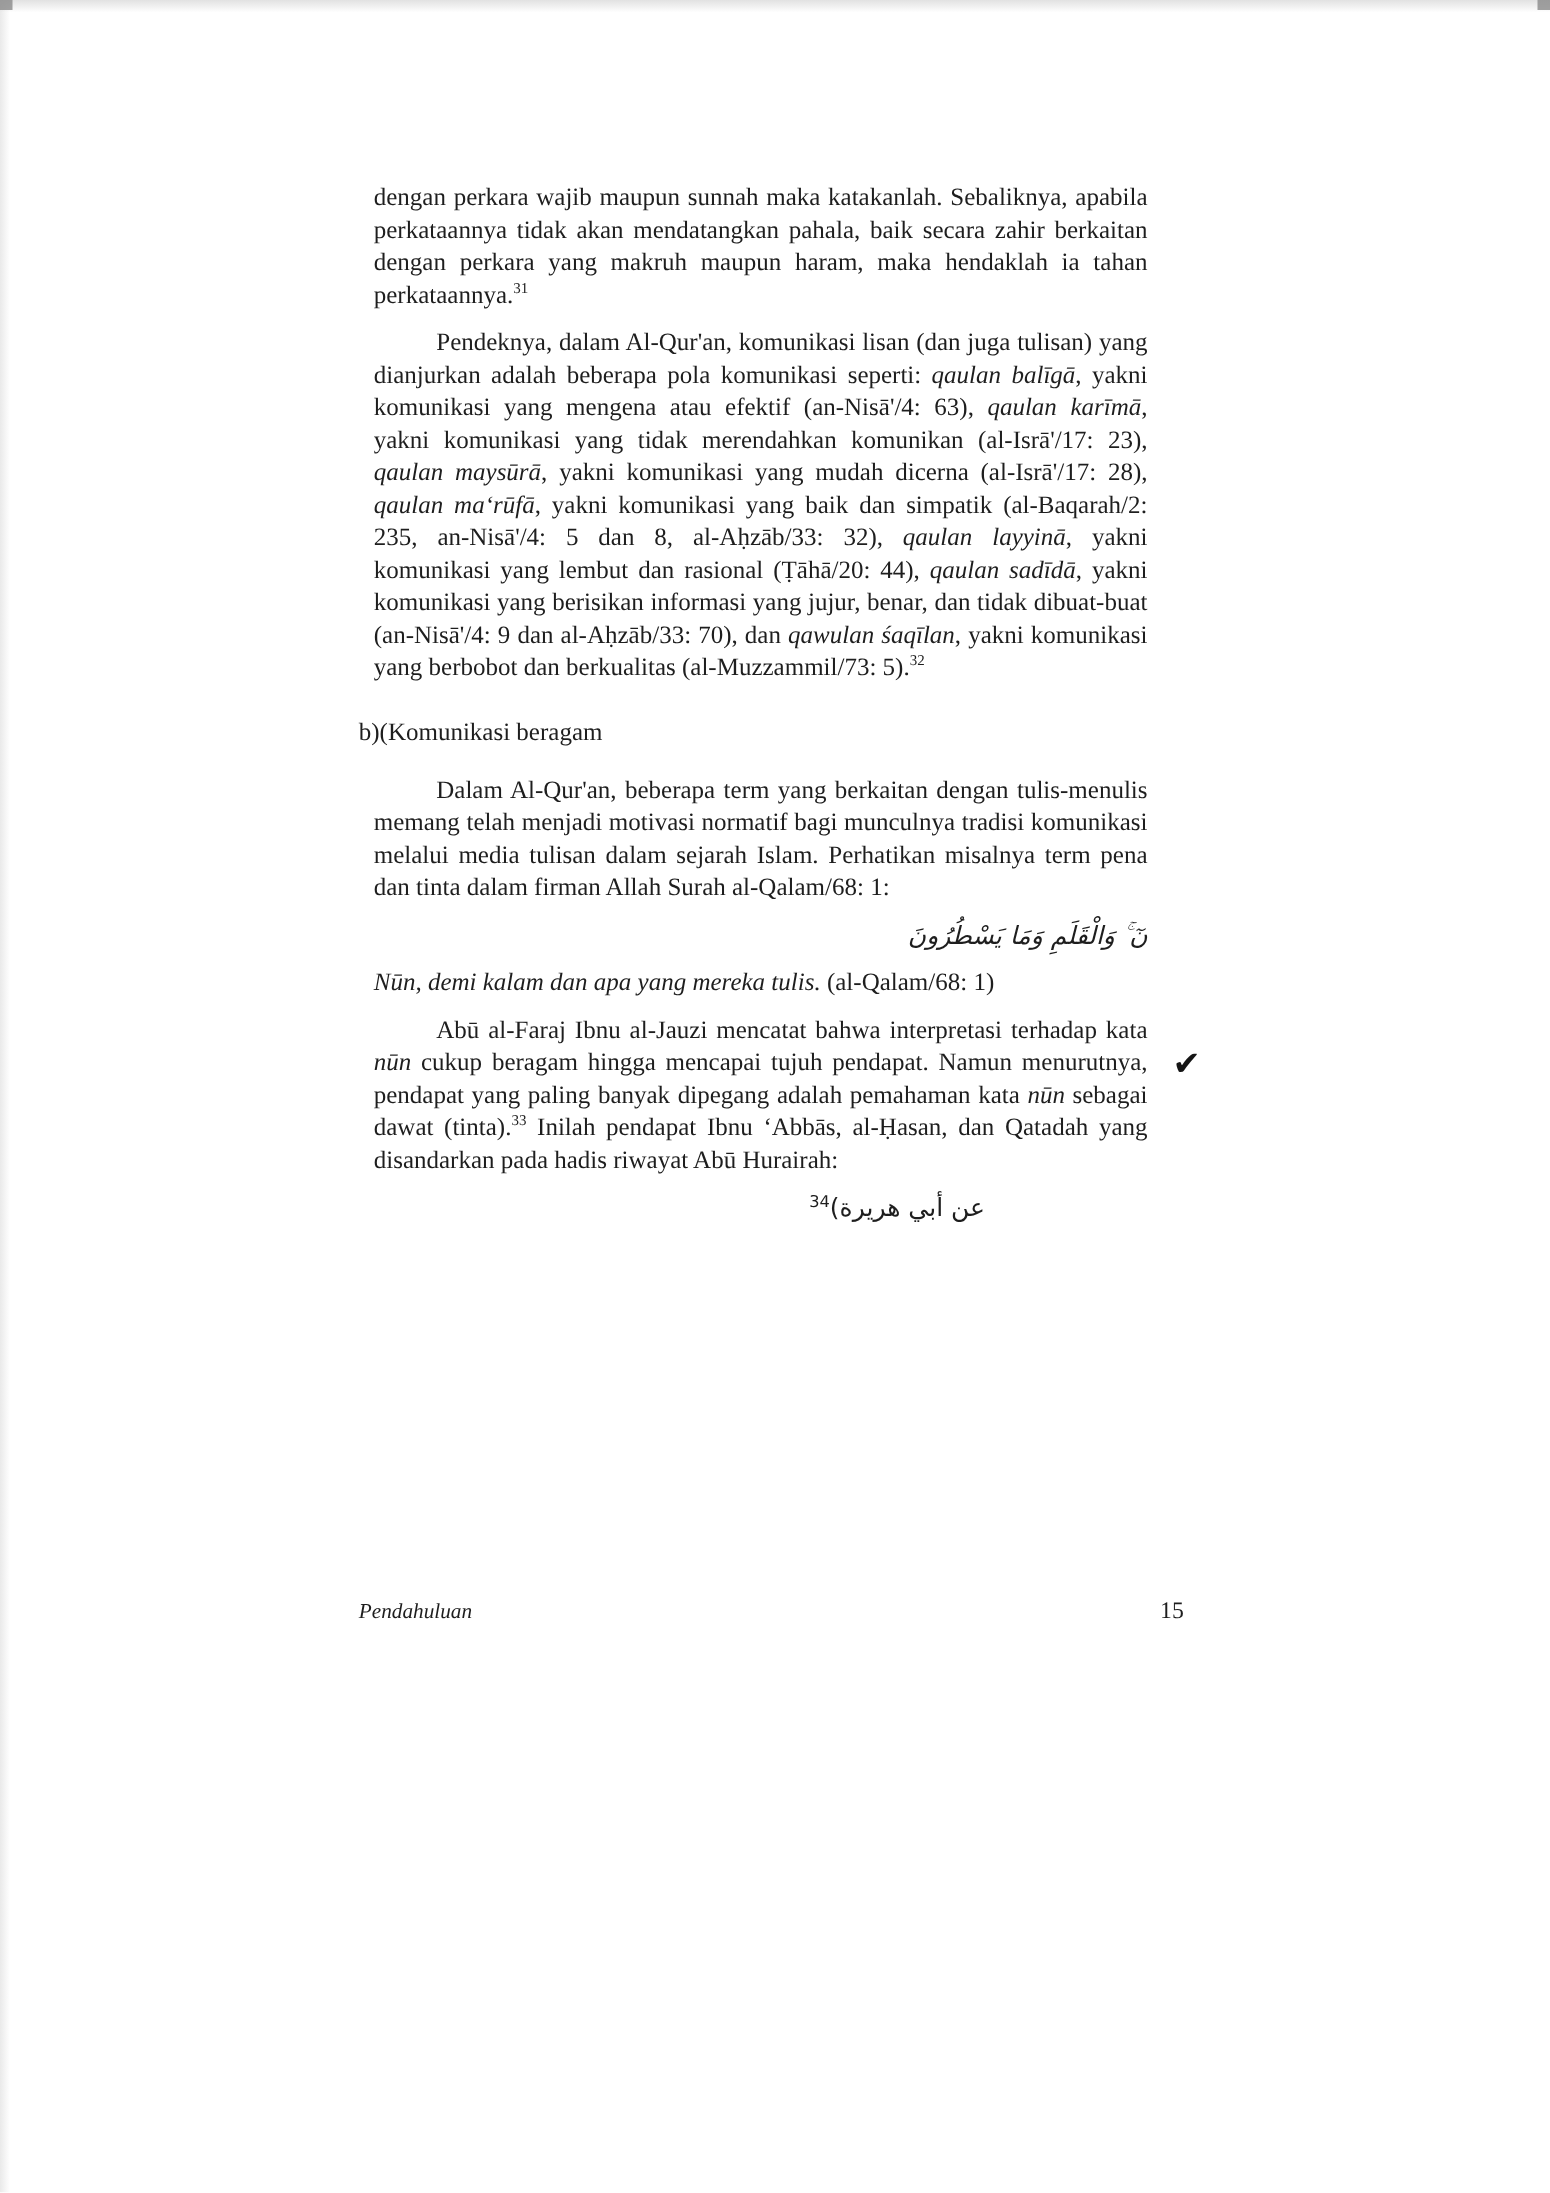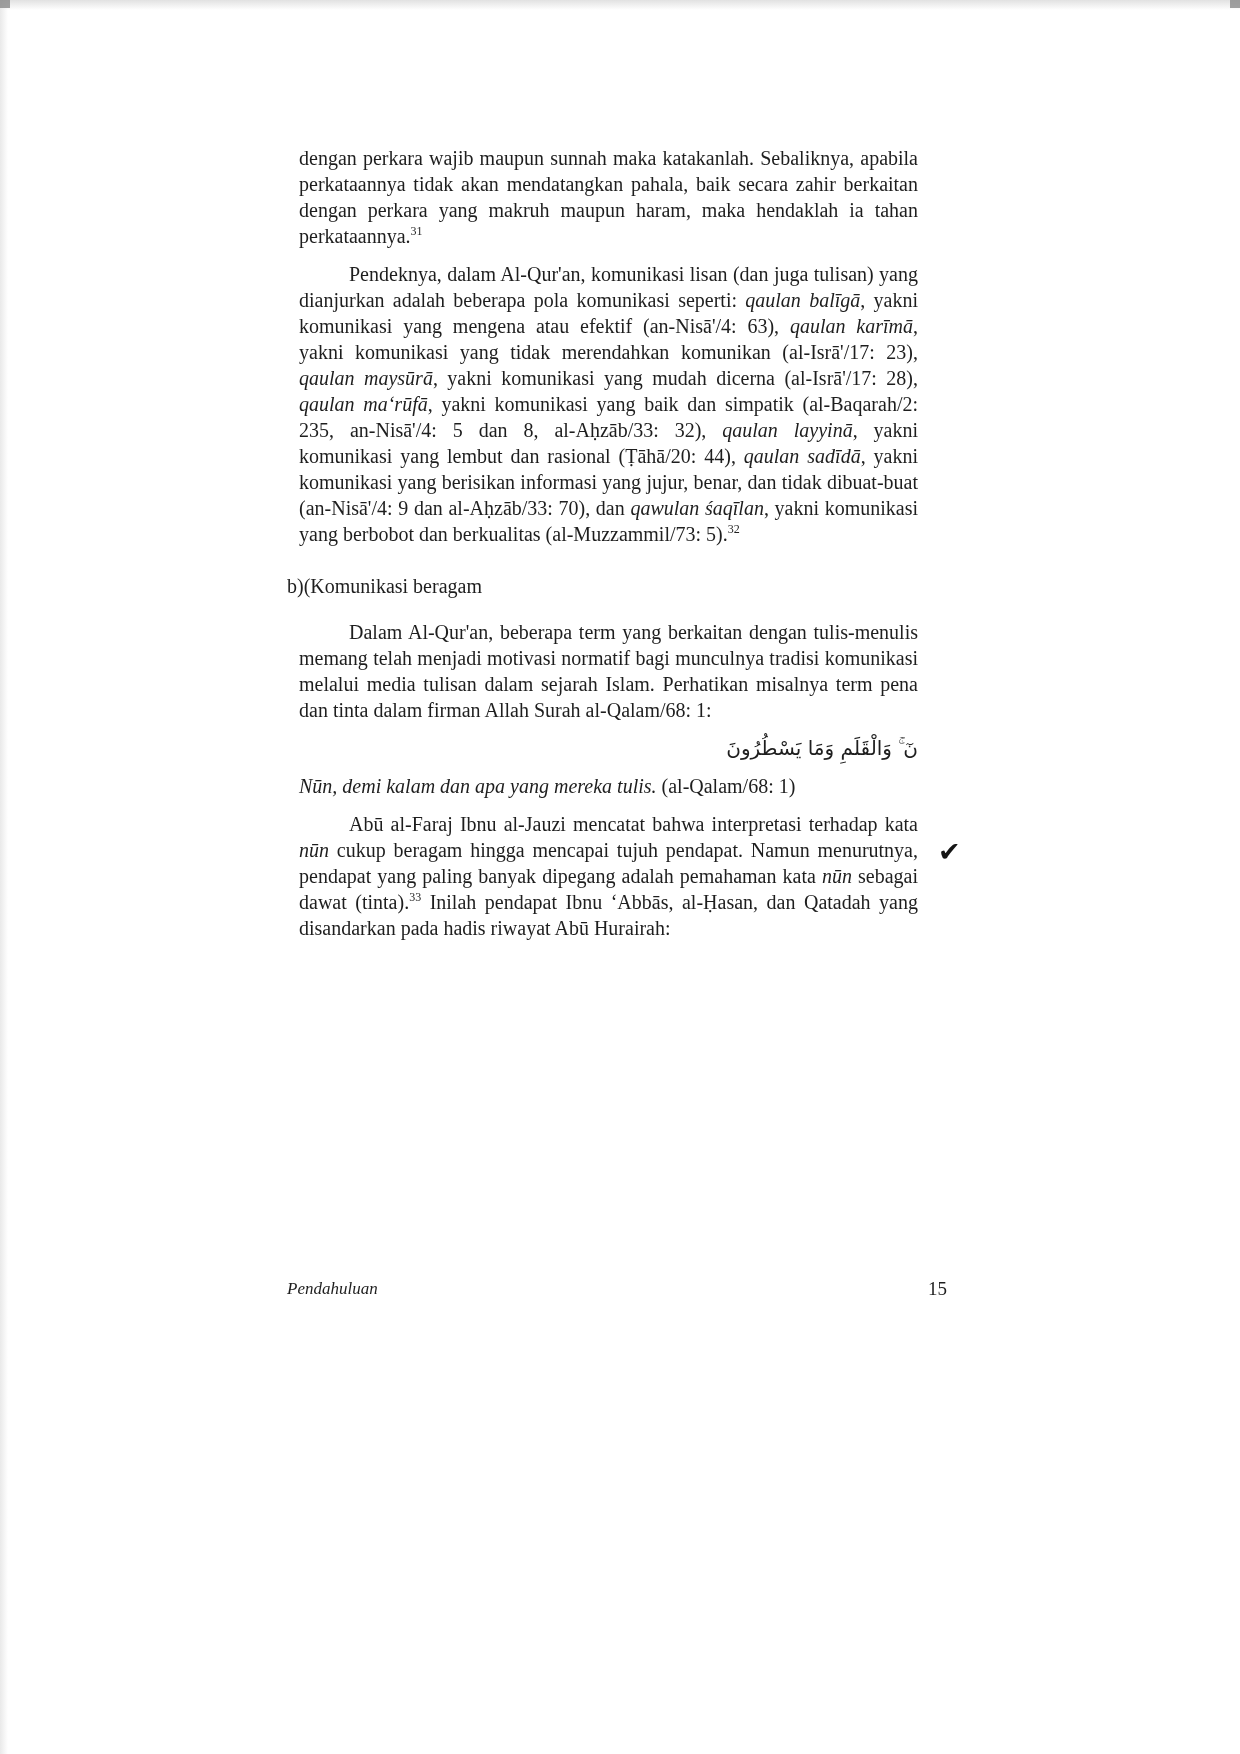--- a/index.html
+++ b/index.html
@@ -20,21 +20,21 @@
   .scan-corner.tl { top:0; left:0; }
   .scan-corner.tr { top:0; right:0; }
 
   .textblock { position:absolute; left:287px; top:133px; width:643px; }
   p.body { margin:12px; font-size:20px; line-height:26px; text-align:justify; }
   p.indent { text-indent:50px; }
   sup { font-size:12px; line-height:0; vertical-align:super; }
   .heading { margin-top:26px; font-size:20px; line-height:26px; text-align:left; }
 
   .arabic { font-family:"DejaVu Sans", sans-serif; direction:rtl; unicode-bidi:embed; }
-  .verse { margin-top:10px; text-align:center; font-size:27px; line-height:60px; }
+  .verse { margin-top:10px; text-align:center; font-size:27px; line-height:60px;font-style:italic; }
   .translation { margin-top:32px; text-align:center; font-size:20px; line-height:26px; text-indent:0; }
   .para-after-translation { margin-top:24px; }
   .hadith-line1 { margin-top:12px; font-size:22px; line-height:50px; text-align:center; }
   .hadith-line2 { font-size:22px; line-height:50px; text-align:right; padding-right:130px; }
   .hadith-line2 sup { font-size:13px; }
 
   .checkmark { position:absolute; left:938px; top:836px; font-size:27px; font-weight:bold;
     font-family:"DejaVu Sans", sans-serif; color:#151515; }
 
   .footer { position:absolute; left:287px; top:1278px; width:660px; line-height:22px; }
@@ -59,20 +59,21 @@
 
   <p class="body indent"><span>Dalam Al-Qur'an, beberapa term yang berkaitan dengan tulis-menulis memang telah menjadi motivasi normatif bagi munculnya tradisi komunikasi melalui media tulisan dalam sejarah Islam. Perhatikan misalnya term pena dan tinta dalam firman Allah Surah al-Qalam/68: 1:</span></p>
 
   <p class="body arabic verse"><span>نٓ ۚ وَالْقَلَمِ وَمَا يَسْطُرُونَ</span></p>
 
   <p class="body translation"><span style="font-style: italic;">Nūn, demi kalam dan apa yang mereka tulis.</span><span> (al-Qalam/68: 1)</span></p>
 
   <p class="body indent para-after-translation"><span>Abū al-Faraj Ibnu al-Jauzi mencatat bahwa interpretasi terhadap kata </span><span style="font-style: italic;">nūn</span><span> cukup beragam hingga mencapai tujuh pendapat. Namun menurutnya, pendapat yang paling banyak dipegang adalah pemahaman kata </span><span style="font-style: italic;">nūn</span><span> sebagai dawat (tinta).</span><sup>33</sup><span> Inilah pendapat Ibnu ‘Abbās, al-Ḥasan, dan Qatadah yang disandarkan pada hadis riwayat Abū Hurairah:</span></p>
 
 
+  <p class="body arabic hadith-line2"><span>عن أبي هريرة)</span><sup>34</sup></p>
 
 </div>
 
 <div class="checkmark">✔</div>
 
 <div class="footer">
   <span class="footer-left">Pendahuluan</span>
   <span class="footer-right">15</span>
 </div>
 

